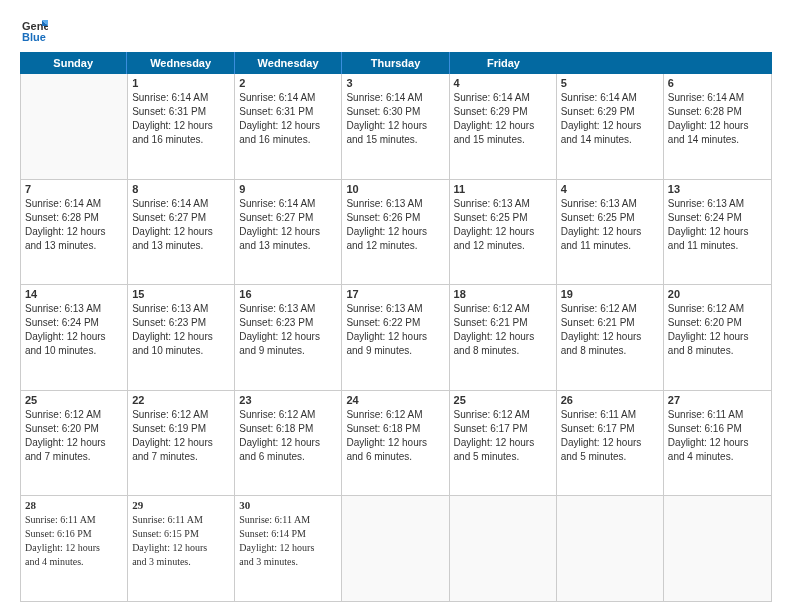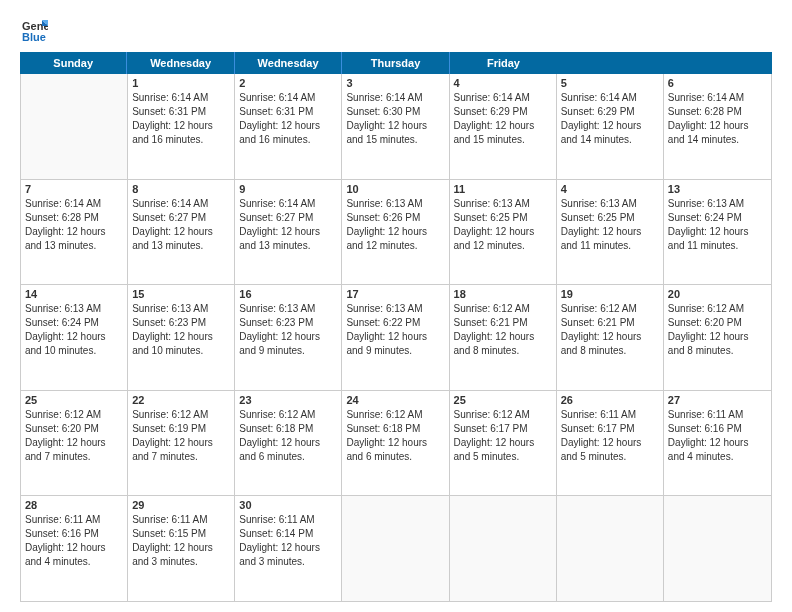--- a/index.html
+++ b/index.html
@@ -80,21 +80,21 @@
       border-left: 1px solid #ccc;
       border-right: 1px solid #ccc;
       border-bottom: 1px solid #ccc;
     }
     .cal-row {
       display: grid;
       grid-template-columns: repeat(7, 1fr);
       flex: 1;
       border-bottom: 1px solid #ccc;
     }
-    .cal-row:last-child { border-bottom: none; }
+    .cal-row:last-child { border-bottom: none; font-family: Liberation Serif, serif; }
     .cal-cell {
       border-right: 1px solid #ccc;
       padding: 3px 4px;
       font-size: 8.5px;
       color: #333;
       vertical-align: top;
       min-height: 70px;
       background: #fff;
     }
     .cal-cell:last-child { border-right: none; }

